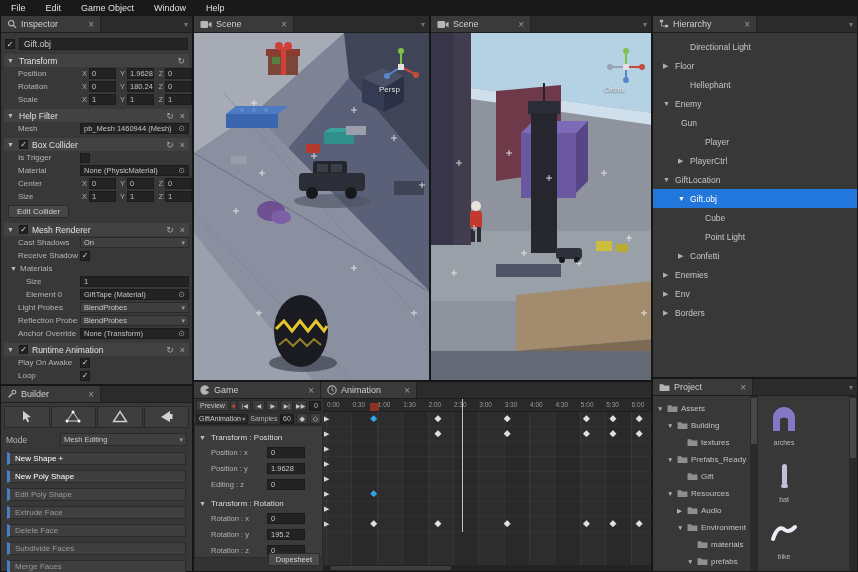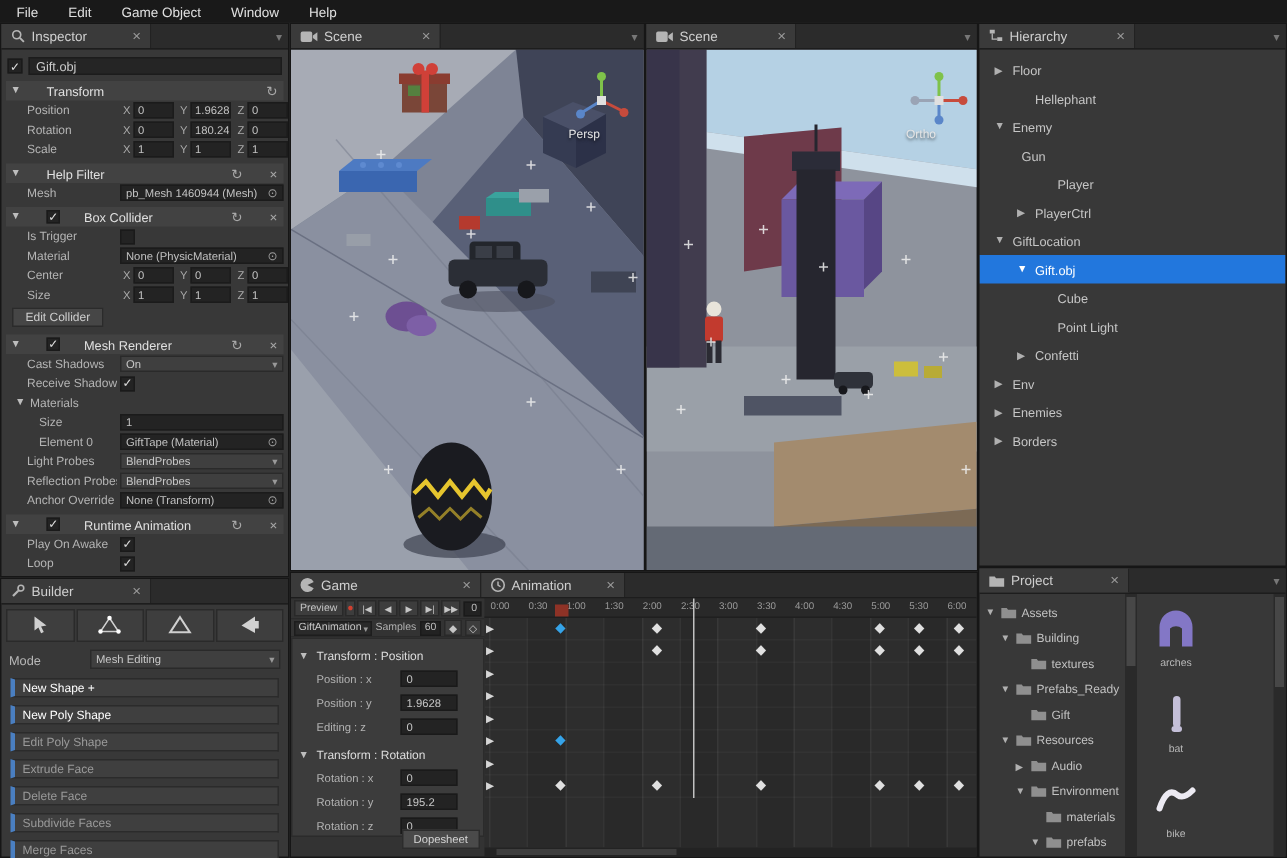--- a/index.html
+++ b/index.html
@@ -14,21 +14,21 @@
 
 #menubar{position:absolute;left:0;top:0;width:858px;height:15px;background:#191919;display:flex;align-items:center;padding-left:2px;gap:2px;z-index:5}
 .menu-item{padding:0 9px;font-size:9px;color:#e0e0e0}
 
 #inspector{left:0;top:15px;width:193px;height:370px}
 .insp-body{position:absolute;left:0;top:17px;right:0;bottom:0;overflow:hidden;padding:3px 3px 0 3px}
 .namerow{display:flex;align-items:center;gap:4px;margin:2px 1px 4px 1px}
 .cb{width:10px;height:10px;background:#232323;border:1px solid #1a1a1a;display:flex;align-items:center;justify-content:center;font-size:8px;color:#ddd;flex:none}
 .namefield{flex:1;height:12px;background:#252525;border:1px solid #1c1c1c;display:flex;align-items:center;padding:0 4px;font-size:8.5px;color:#ccc}
 .sec{margin-bottom:3px}
-.sec-head{height:13px;background:#424242;display:flex;align-items:center;gap:16px;padding:0 3px;font-size:8.5px;color:#e0e0e0}
+.sec-head{height:13px;background:#424242;display:flex;align-items:center;gap:4px;padding:0 3px;font-size:8.5px;color:#e0e0e0}
 .fold{font-size:7px;color:#bdbdbd;width:8px;flex:none}
 .sec-title{flex:1;overflow:hidden;white-space:nowrap}
 .hico{color:#a8a8a8;font-size:9px;padding:0 1px}
 .irow{display:flex;align-items:center;height:13px;padding-left:14px;gap:2px}
 .irow .lbl{width:60px;font-size:8px;color:#b4b4b4;overflow:hidden;white-space:nowrap;flex:none}
 .ax{font-size:7.5px;color:#aaa;width:7px;text-align:right;flex:none}
 .vf{width:27px;height:11px;background:#232323;border:1px solid #1b1b1b;font-size:7.5px;color:#c2c2c2;display:flex;align-items:center;padding:0 2px;overflow:hidden;flex:none}
 .longf{flex:1;height:11px;background:#232323;border:1px solid #1b1b1b;font-size:7.5px;color:#c2c2c2;display:flex;align-items:center;padding:0 3px;overflow:hidden}
 .longf .pick{margin-left:auto;color:#9a9a9a;font-size:8px}
 .dd{flex:1;height:11px;background:#3f3f3f;border:1px solid #2a2a2a;font-size:7.5px;color:#c8c8c8;display:flex;align-items:center;padding:0 3px}
@@ -575,20 +575,24 @@
               <rect x="7" y="7" width="4" height="3" fill="#b5b5b5"></rect>
               <path d="M3 4 V8.5 H7" stroke="#b5b5b5" fill="none"></path>
             </svg>
           </span>
         <span>Hierarchy</span>
         <span class="tclose">×</span>
       </div>
       <span class="strip-menu">▾</span>
     </div>
     <div class="hbody">
+        <div class="hrow" style="padding-left: 25px;">
+          <span class="arr"></span>
+          <span>Directional Light</span>
+        </div>
         <div class="hrow" style="padding-left: 10px;">
           <span class="arr">▶</span>
           <span>Floor</span>
         </div>
         <div class="hrow" style="padding-left: 25px;">
           <span class="arr"></span>
           <span>Hellephant</span>
         </div>
         <div class="hrow" style="padding-left: 10px;">
           <span class="arr">▼</span>
@@ -621,25 +625,25 @@
         <div class="hrow" style="padding-left: 40px;">
           <span class="arr"></span>
           <span>Point Light</span>
         </div>
         <div class="hrow" style="padding-left: 25px;">
           <span class="arr">▶</span>
           <span>Confetti</span>
         </div>
         <div class="hrow" style="padding-left: 10px;">
           <span class="arr">▶</span>
-          <span>Env</span>
+          <span>Enemies</span>
         </div>
         <div class="hrow" style="padding-left: 10px;">
           <span class="arr">▶</span>
-          <span>Enemies</span>
+          <span>Env</span>
         </div>
         <div class="hrow" style="padding-left: 10px;">
           <span class="arr">▶</span>
           <span>Borders</span>
         </div>
       </div>
   </div>
 
   <div class="panel" id="animwin">
     <div class="tabbar">

